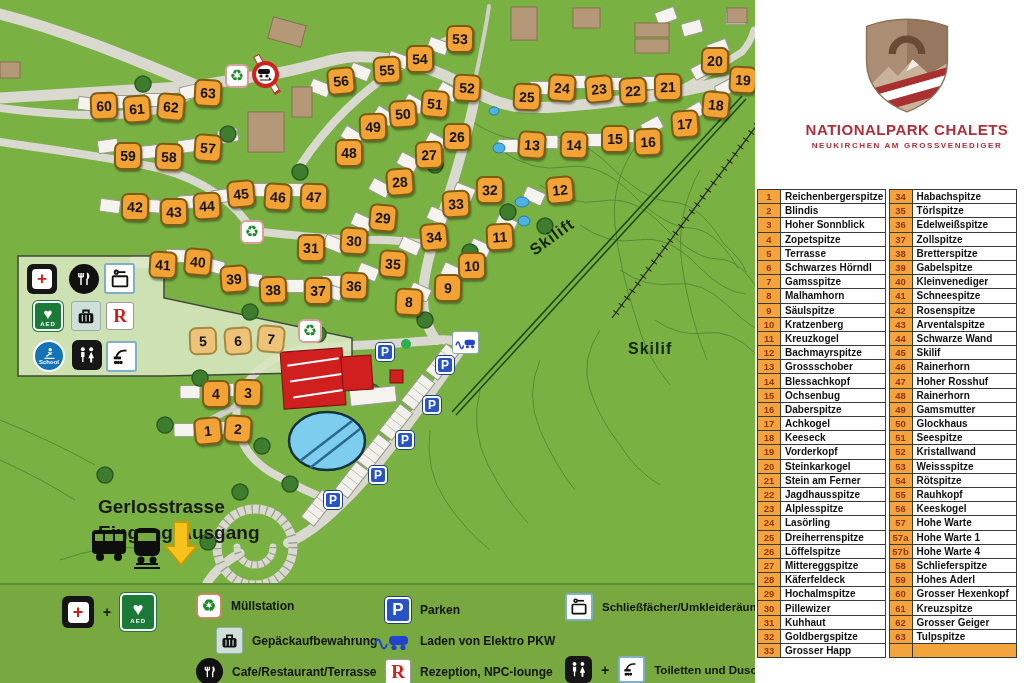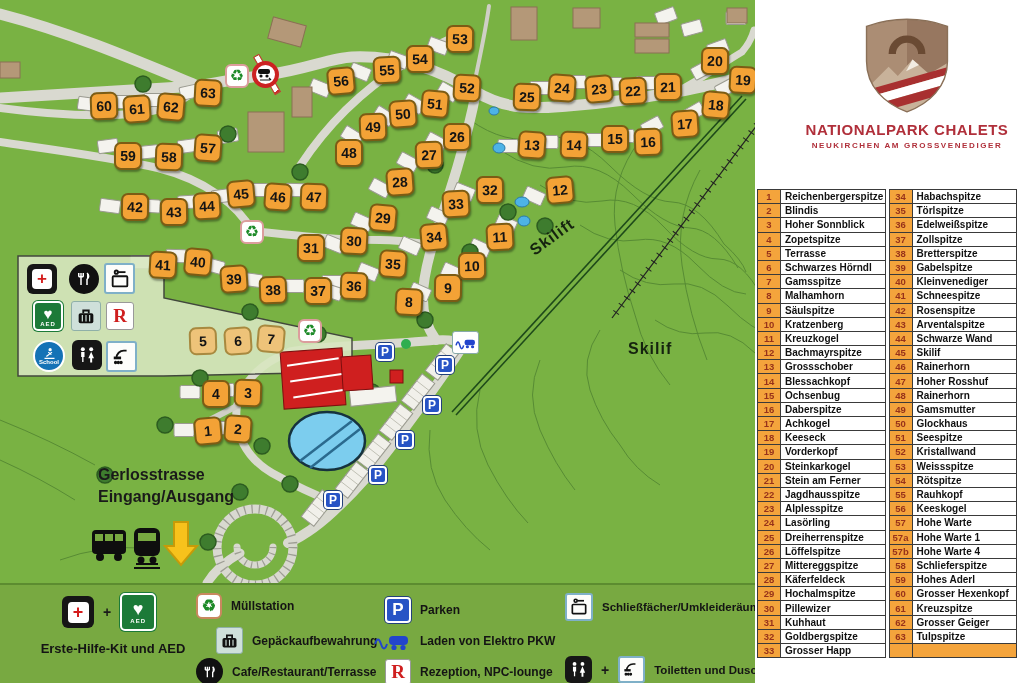--- a/index.html
+++ b/index.html
@@ -15,21 +15,21 @@
         font-weight:700;font-size:14px;color:#141414;box-shadow:1px 2px 2px rgba(0,0,0,.35);}
   .plot.muted{background:#eec379;border-color:#a8893f;box-shadow:none;}
   .pmark{position:absolute;width:18px;height:18px;background:#2753c5;color:#fff;border:2px solid #fff;
          border-radius:4px;font-weight:700;font-size:12px;display:flex;align-items:center;
          justify-content:center;box-shadow:0 0 0 1px #22407a;}
   .rmark{position:absolute;width:24px;height:24px;background:#fff;border:2px solid #dc9d9d;border-radius:6px;
          color:#1d8a28;font-size:16px;line-height:1;display:flex;align-items:center;justify-content:center;}
   .map-label{position:absolute;color:#15230f;font-weight:700;letter-spacing:1px;}
   .lbl-skilift{left:527px;top:228px;font-size:16px;transform:rotate(-36deg);}
   .lbl-skilif{left:628px;top:340px;font-size:16px;}
-  .entrance-label{position:absolute;left:98px;top:464px;color:#1a1a1a;font-weight:700;font-size:16px;line-height:1.35;}
+  .entrance-label{position:absolute;left:98px;top:494px;color:#1a1a1a;font-weight:700;font-size:19px;line-height:1.35;}
   
   .fic{position:absolute;display:flex;align-items:center;justify-content:center;}
   .ic-black-sq{background:#161616;border-radius:6px;}
   .ic-white-in{background:#fff;border-radius:4px;display:flex;align-items:center;justify-content:center;
                color:#d41c1c;font-weight:900;}
   .ic-aed{background:#1c7a38;border-radius:5px;color:#fff;flex-direction:column;line-height:1;
           border:2px solid #fff;box-shadow:0 0 0 1px #1c7a38;}
   .ic-aed .hrt{font-size:15px;} .ic-aed .aedtxt{font-size:6px;font-weight:700;letter-spacing:1px;}
   .ic-circle{background:#111;border-radius:50%;}
   .ic-frame{background:#fdfdfb;border:2px solid #7fb0c8;border-radius:3px;}
@@ -603,21 +603,20 @@
       <div class="leg-item" style="left:62px;top:8px;">
         <div class="leg-ic ic-black-sq" style="width:32px;height:32px;">
             <div class="ic-white-in" style="width:21px;height:21px;font-size:18px;">+</div>
           </div>
         <span class="plus">+</span>
         <div class="leg-ic ic-aed" style="width:36px;height:38px;">
           <span class="hrt" style="font-size:18px;">♥</span>
             <span class="aedtxt">AED</span>
         </div>
       </div>
-      <div class="firstaid-label">Erste-Hilfe-Kit und AED</div>
 
       <div class="leg-item" style="left:196px;top:8px;">
         <div class="leg-ic rmark" style="position:static;width:26px;height:26px;border-color:#c9885f;">
             <span>♻</span>
           </div>
         <span>Müllstation</span>
       </div>
       <div class="leg-item" style="left:196px;top:42px;padding-left:20px;">
         <div class="leg-ic ic-teal" style="width:27px;height:27px;">
           <svg width="21" height="21" viewBox="0 0 24 24">

